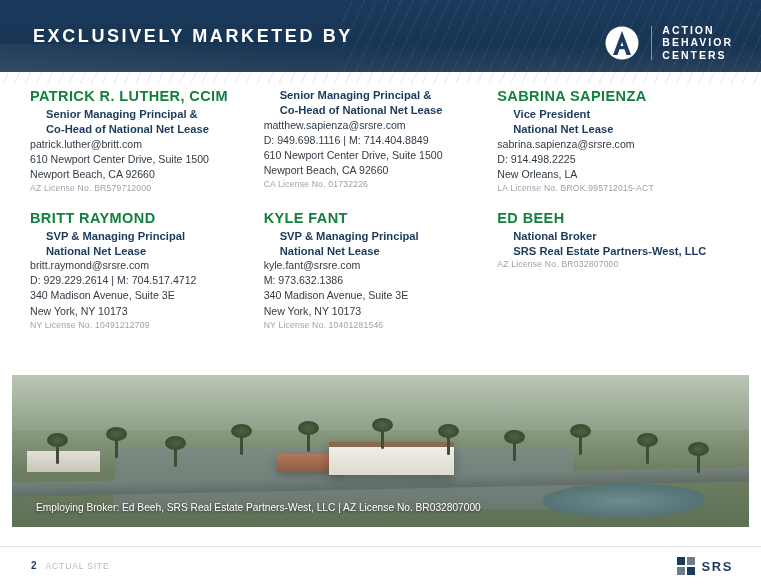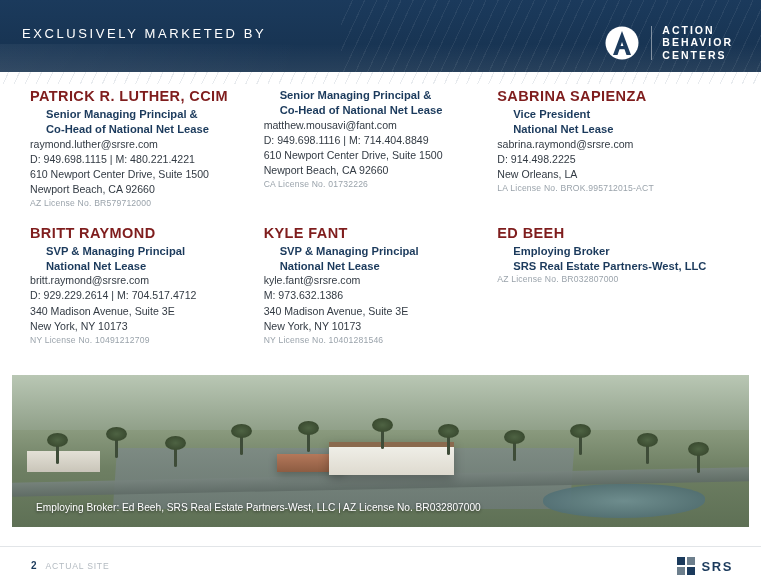--- a/index.html
+++ b/index.html
@@ -27,24 +27,24 @@
     position: absolute;
     left: 0; right: 0; bottom: 0;
     height: 28px;
     background:
       linear-gradient(105deg, rgba(255,255,255,0.05) 0%, rgba(255,255,255,0.0) 40%),
       linear-gradient(0deg, rgba(255,255,255,0.08), rgba(255,255,255,0));
     pointer-events: none;
   }
   .header-title {
     position: absolute;
-    left: 22px; top: 26px;
+    left: 33px; top: 26px;
     color: #ffffff;
-    font-size: 13px;
-    font-weight: normal;
+    font-size: 18px;
+    font-weight: bold;
     letter-spacing: 2.6px;
   }
   .logo {
     position: absolute;
     right: 28px; top: 24px;
     display: flex;
     align-items: center;
     gap: 10px;
   }
   .logo-mark { width: 38px; height: 34px; }
@@ -107,21 +107,21 @@
     display: flex;
   }
   .contact-col {
     width: 33.33%;
     padding-right: 16px;
   }
   .contact {
     margin-bottom: 14px;
   }
   .c-name {
-    color: #7f1d1d;
+    color: #15803d;
     font-size: 14.5px;
     font-weight: bold;
     letter-spacing: 0.4px;
     margin-bottom: 3px;
   }
   .c-title {
     color: #1b3a5c;
     font-size: 11.2px;
     font-weight: bold;
     line-height: 1.33;
@@ -277,46 +277,45 @@
   <div class="sub-band"></div>
 
   <div class="contacts">
     <div class="contact-row">
 
       <div class="contact-col">
         <div class="contact">
           <div class="c-name">PATRICK R. LUTHER, CCIM</div>
           <div class="c-title">Senior Managing Principal &amp;</div>
           <div class="c-title">Co-Head of National Net Lease</div>
-          <div class="c-line c-email">raymond.luther@srsre.com</div>
-          <div class="c-line">D: 949.698.1115 | M: 480.221.4221</div>
+          <div class="c-line c-email">patrick.luther@britt.com</div>
           <div class="c-line">610 Newport Center Drive, Suite 1500</div>
           <div class="c-line">Newport Beach, CA 92660</div>
           <div class="c-license">AZ License No. BR579712000</div>
         </div>
       </div>
 
       <div class="contact-col">
         <div class="contact">
           <div class="c-title">Senior Managing Principal &amp;</div>
           <div class="c-title">Co-Head of National Net Lease</div>
-          <div class="c-line c-email">matthew.mousavi@fant.com</div>
+          <div class="c-line c-email">matthew.sapienza@srsre.com</div>
           <div class="c-line">D: 949.698.1116 | M: 714.404.8849</div>
           <div class="c-line">610 Newport Center Drive, Suite 1500</div>
           <div class="c-line">Newport Beach, CA 92660</div>
           <div class="c-license">CA License No. 01732226</div>
         </div>
       </div>
 
       <div class="contact-col">
         <div class="contact">
           <div class="c-name">SABRINA SAPIENZA</div>
           <div class="c-title">Vice President</div>
           <div class="c-title">National Net Lease</div>
-          <div class="c-line c-email">sabrina.raymond@srsre.com</div>
+          <div class="c-line c-email">sabrina.sapienza@srsre.com</div>
           <div class="c-line">D: 914.498.2225</div>
           <div class="c-line">New Orleans, LA</div>
           <div class="c-license">LA License No. BROK.995712015-ACT</div>
         </div>
       </div>
 
     </div>
 
     <div class="contact-row">
 
@@ -342,21 +341,21 @@
           <div class="c-line">M: 973.632.1386</div>
           <div class="c-line">340 Madison Avenue, Suite 3E</div>
           <div class="c-line">New York, NY 10173</div>
           <div class="c-license">NY License No. 10401281546</div>
         </div>
       </div>
 
       <div class="contact-col">
         <div class="contact">
           <div class="c-name">ED BEEH</div>
-          <div class="c-title">Employing Broker</div>
+          <div class="c-title">National Broker</div>
           <div class="c-title">SRS Real Estate Partners-West, LLC</div>
           <div class="c-license">AZ License No. BR032807000</div>
         </div>
       </div>
 
     </div>
   </div>
 
   <div class="photo">
     <div class="sky"></div>

